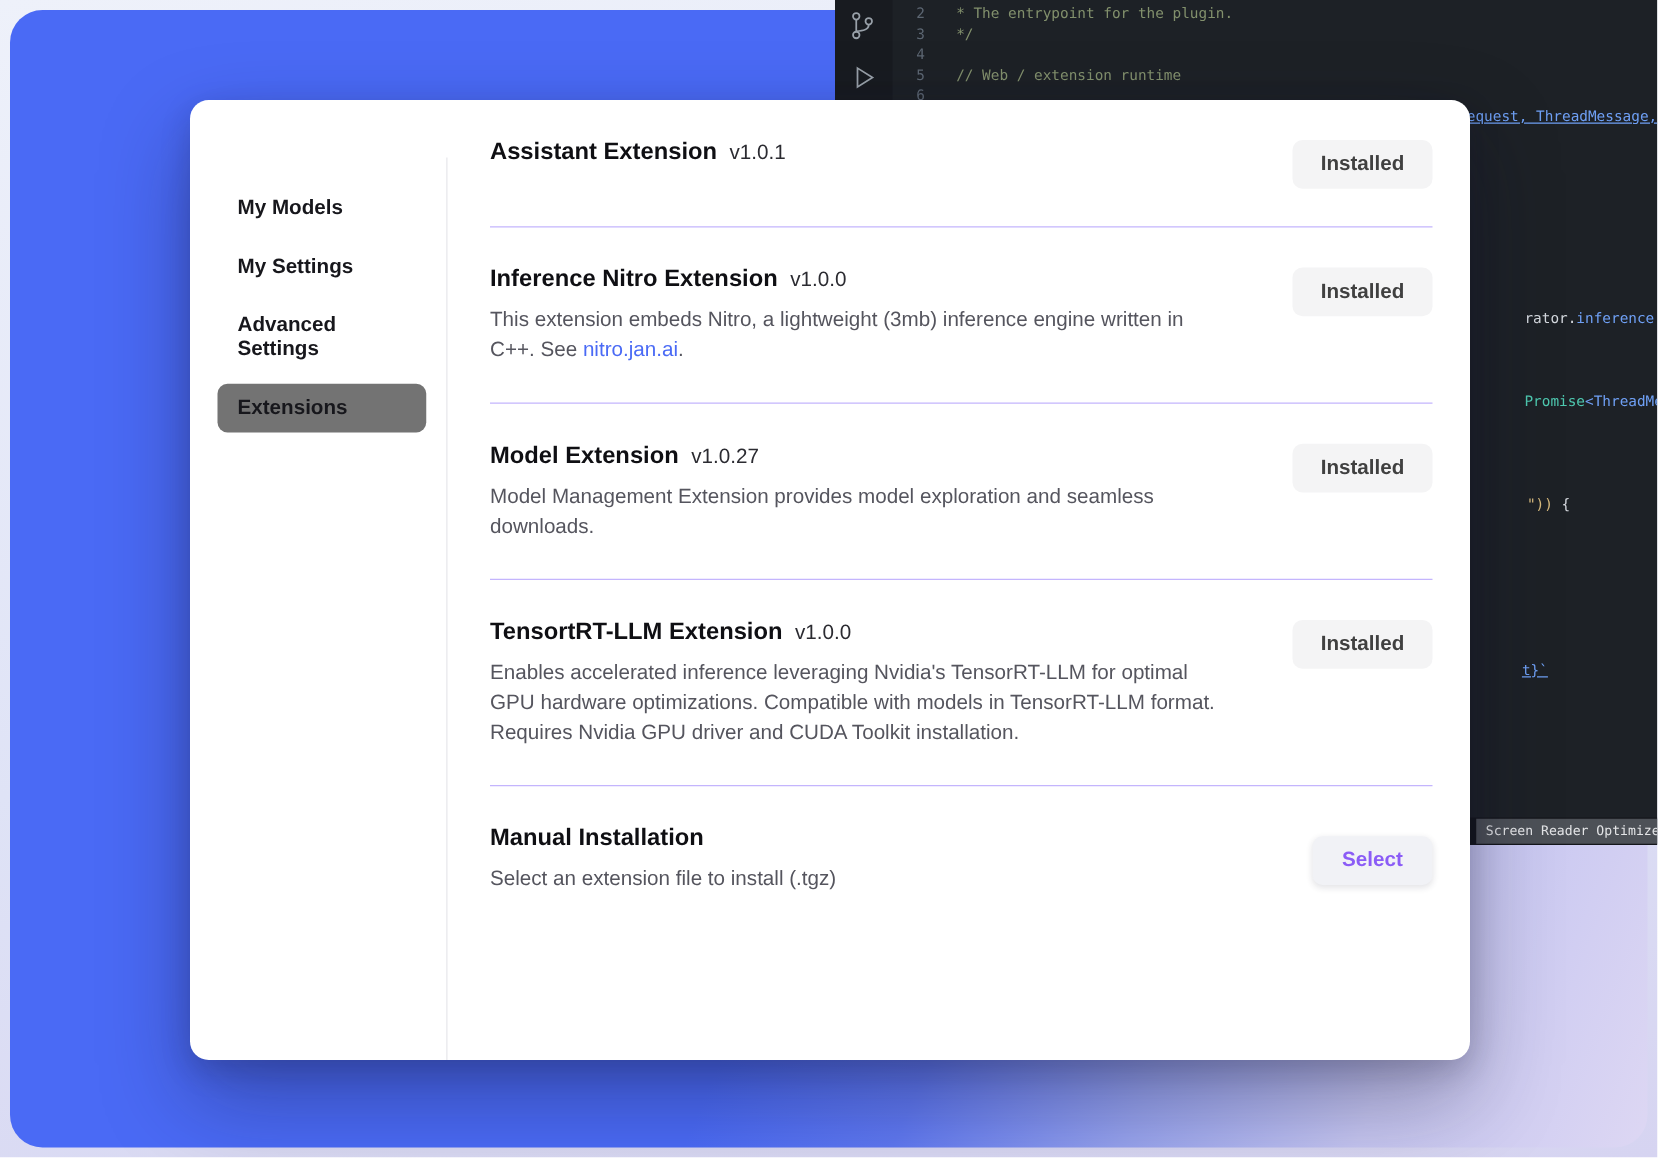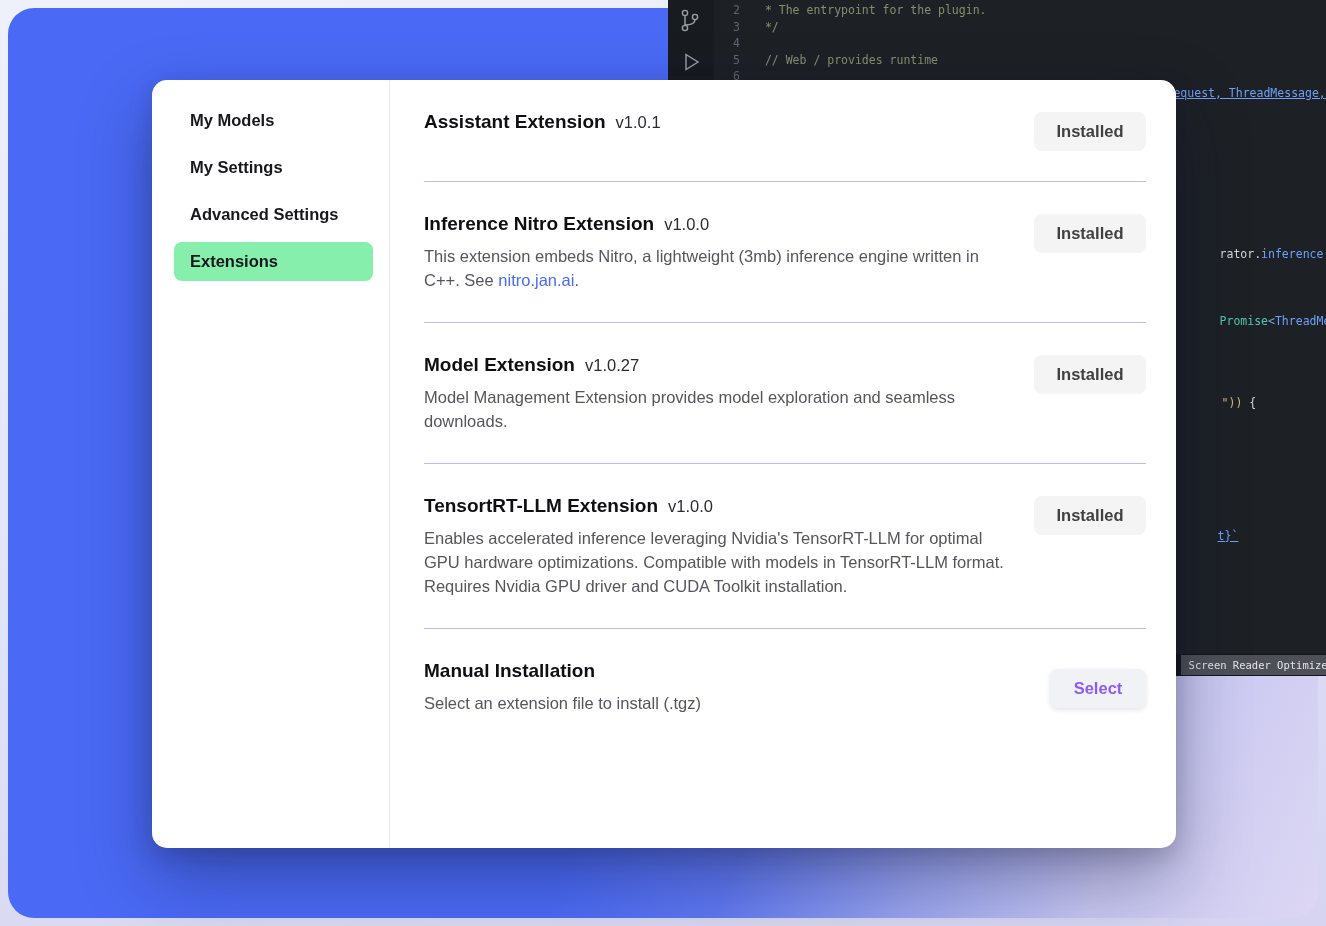--- a/index.html
+++ b/index.html
@@ -78,34 +78,35 @@
     position: absolute;
     left: 152px; top: 80px;
     width: 1024px; height: 768px;
     background: #ffffff;
     border-radius: 15px;
     box-shadow: 0 30px 70px rgba(18, 18, 45, 0.35), 0 8px 24px rgba(18, 18, 45, 0.18);
     display: flex;
     overflow: hidden;
   }
   .sidebar {
-    width: 238px; flex: 0 0 auto;
+    width: 206px; flex: 0 0 auto;
     border-right: 1px solid #e8e8ec;
     padding: 21px 16px 0 22px;
+    margin-top: 46px;
   }
   .nav-item {
     padding: 10px 16px;
     margin-bottom: 8px;
     border-radius: 8px;
     font-size: 16.5px;
     font-weight: 600;
     color: #17171c;
     cursor: pointer;
   }
-  .nav-item.active { background: #86efac; }
+  .nav-item.active { background: #737373; }
 
   .content { flex: 1; padding: 0 30px 0 34px; overflow: hidden; }
   .row {
     display: flex; justify-content: space-between; align-items: flex-start;
     padding: 31px 0 30px;
     border-bottom: 1px solid #c4b5fd;
   }
   .row.manual { border-bottom: none; align-items: center; }
   .row-text { max-width: 584px; }
   .row-title { font-size: 19px; font-weight: 700; color: #0f0f13; }
@@ -162,21 +163,21 @@
       <div class="cl">
         <span class="ln">3</span>
         <span class="ct c-comment"> */</span>
       </div>
       <div class="cl">
         <span class="ln">4</span>
         <span class="ct"></span>
       </div>
       <div class="cl">
         <span class="ln">5</span>
-        <span class="ct c-comment"> // Web / provides runtime</span>
+        <span class="ct c-comment"> // Web / extension runtime</span>
       </div>
       <div class="cl">
         <span class="ln">6</span>
         <span class="ct">
           <span class="c-kw">import </span><span class="c-plain">{log, </span><span class="c-ident">BaseExtension, MessageEvent, MessageRequest, ThreadMessage, ContentType</span>
         </span>
       </div>
     </div>
 
     <div class="frag frag-0">

